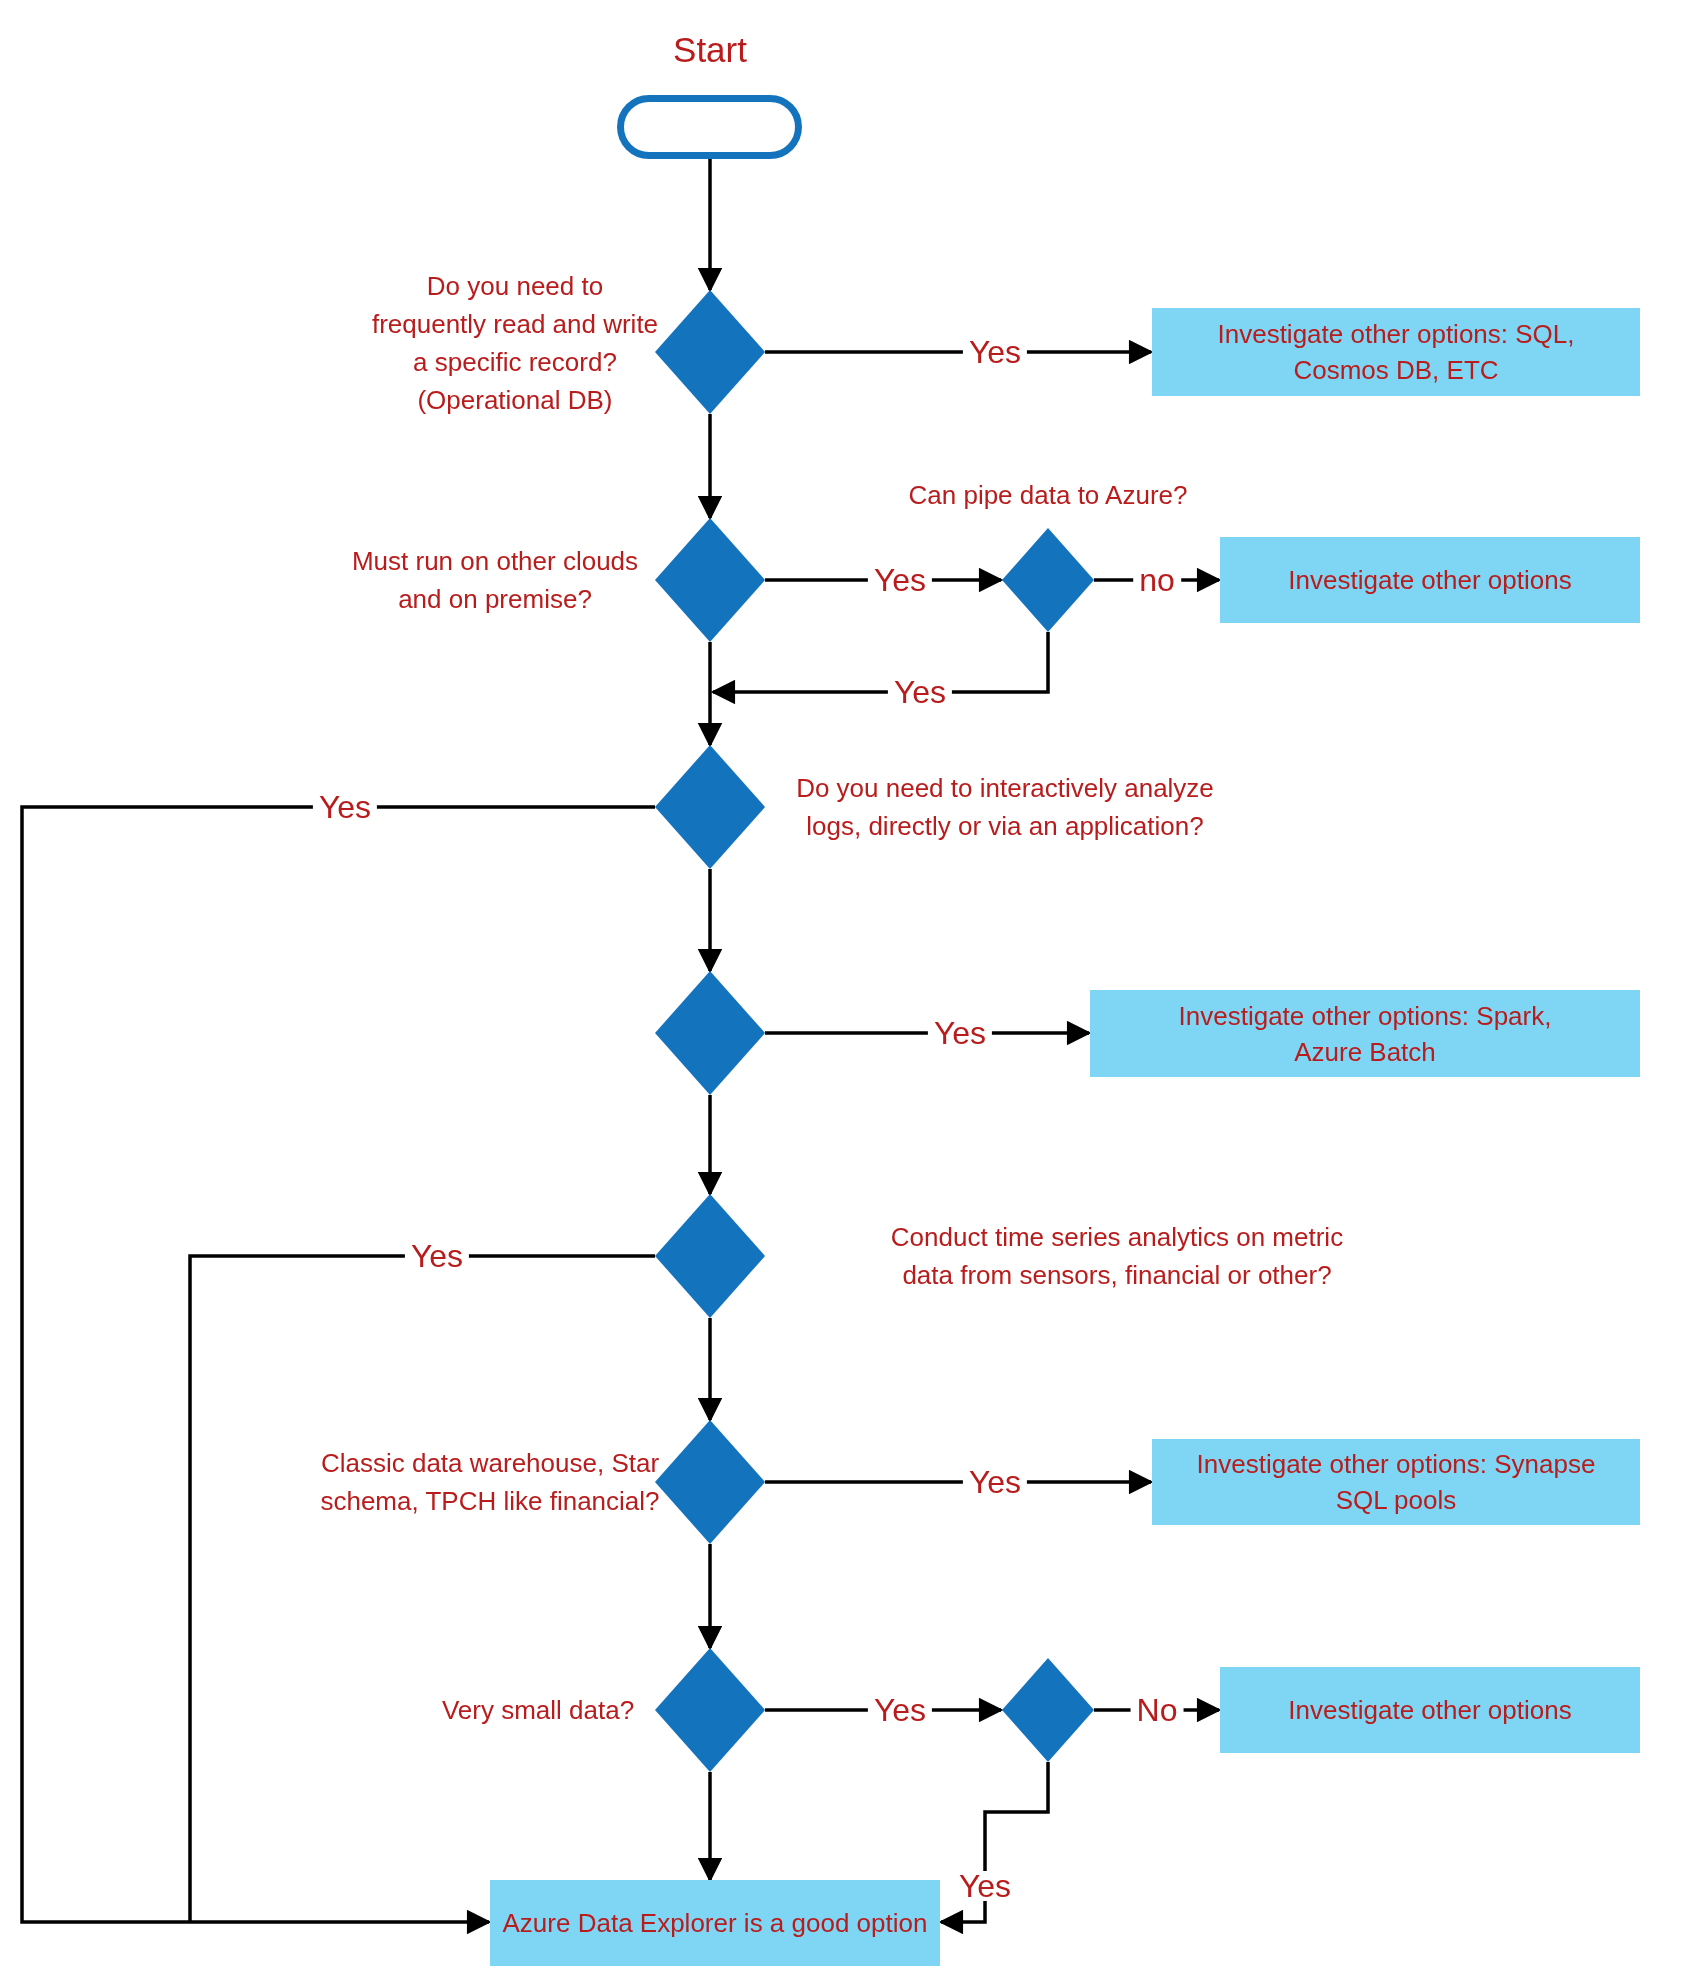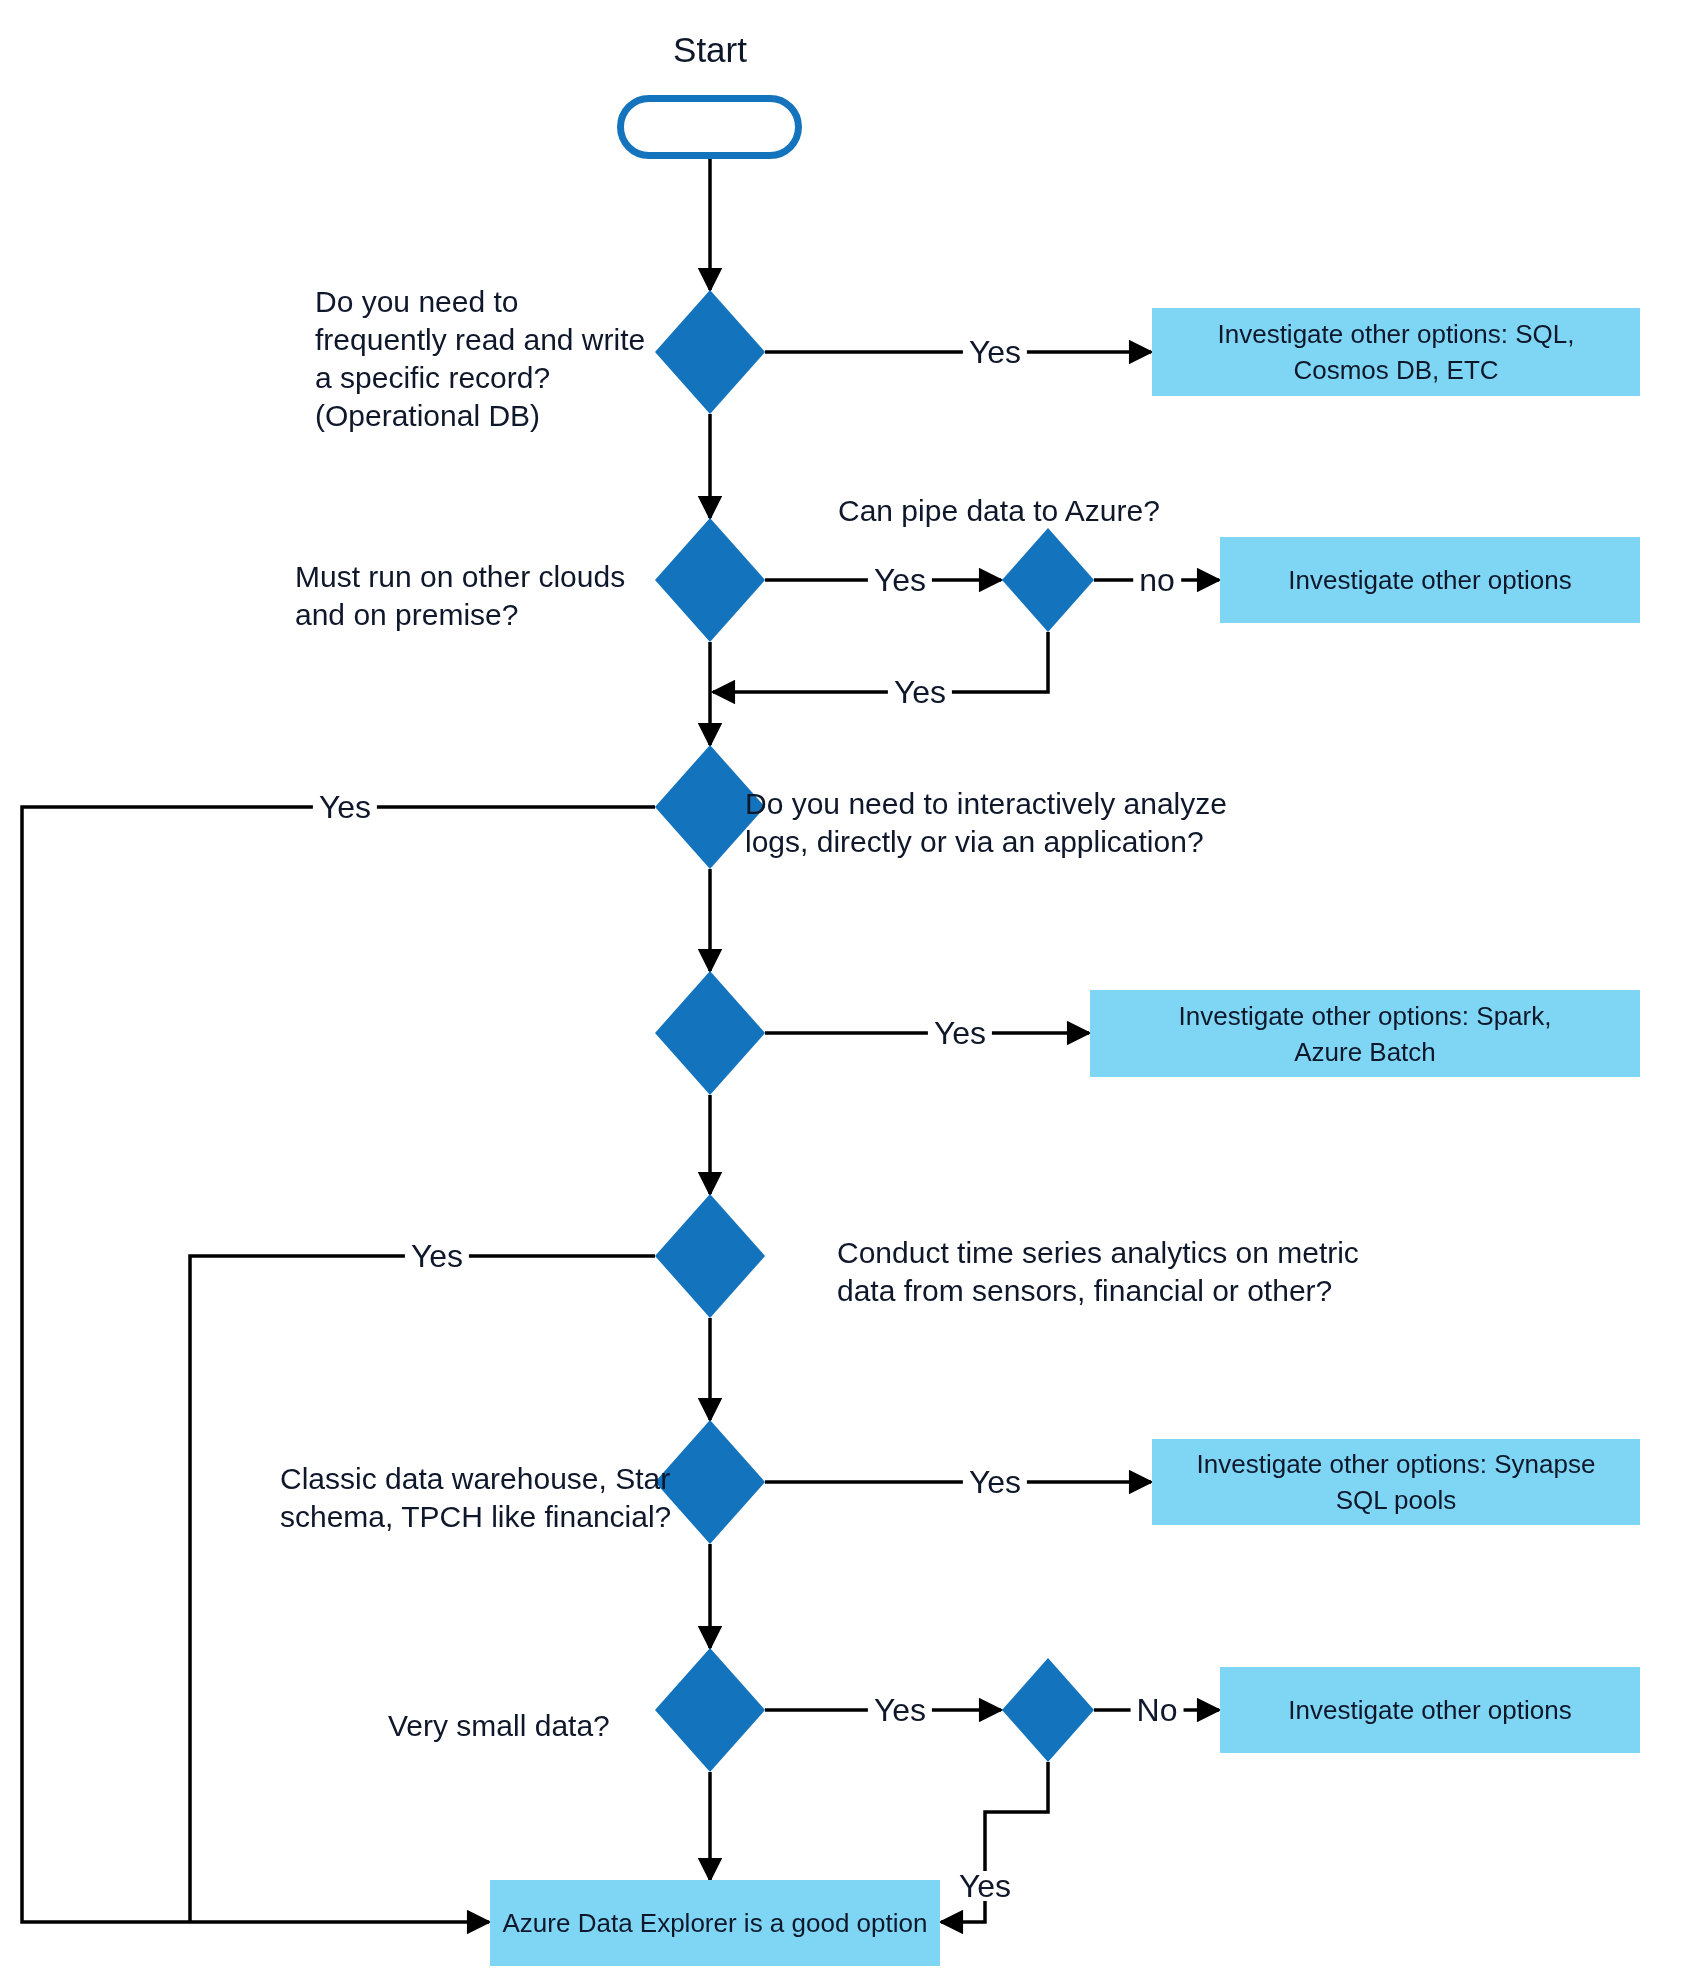--- a/index.html
+++ b/index.html
@@ -1,31 +1,31 @@
 <!DOCTYPE html>
 <html><head>
 <meta charset="utf-8">
 <style>
   html,body{margin:0;padding:0;background:#ffffff;}
   .canvas{
     position:relative;width:1684px;height:1986px;background:#ffffff;overflow:hidden;
-    font-family:"Liberation Sans", sans-serif;color:#0f172a;
+    font-family:"Liberation Sans", sans-serif;color:#b91c1c;
   }
   .wires{position:absolute;left:0;top:0;width:1684px;height:1986px;}
   .start-node{
     position:absolute;left:617px;top:95px;width:171px;height:50px;
     border:7px solid #1473BD;border-radius:34px;background:#ffffff;
   }
   .start-label{
     position:absolute;left:610px;top:30px;width:200px;text-align:center;
     font-size:35px;line-height:40px;
   }
   .qtext{
-    position:absolute;text-align:left;white-space:pre-line;
-    font-size:30px;line-height:38px;margin-top:16px;
+    position:absolute;text-align:center;white-space:pre-line;
+    font-size:26px;line-height:38px;
   }
   .elabel{
     position:absolute;transform:translate(-50%,-50%);background:#ffffff;
     padding:0 6px;font-size:32px;line-height:30px;white-space:nowrap;
   }
   .obox{
     position:absolute;background:#7ED6F4;display:flex;align-items:center;justify-content:center;
     text-align:center;white-space:pre-line;font-size:26px;line-height:36px;
   }
 </style>

